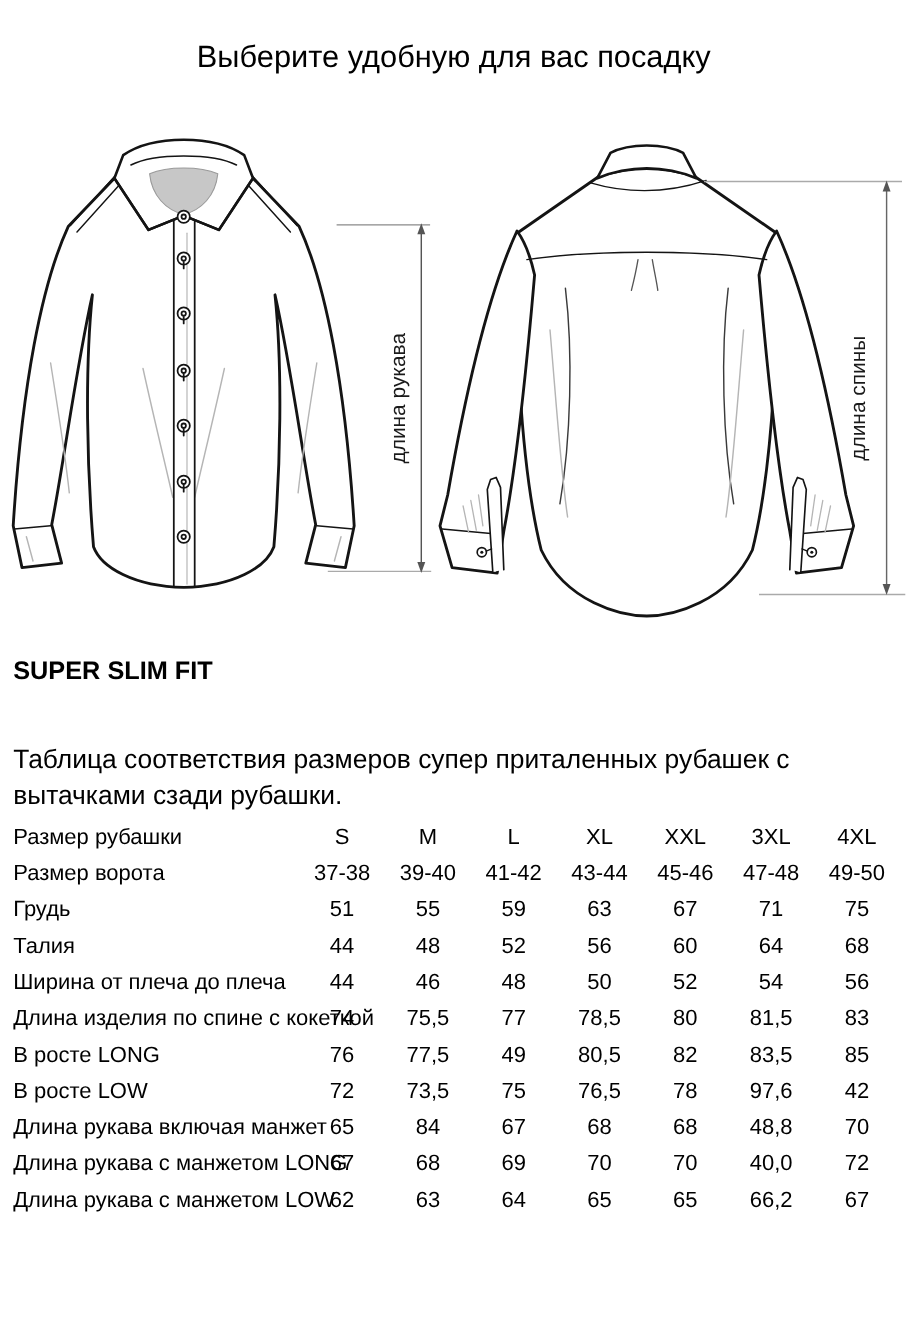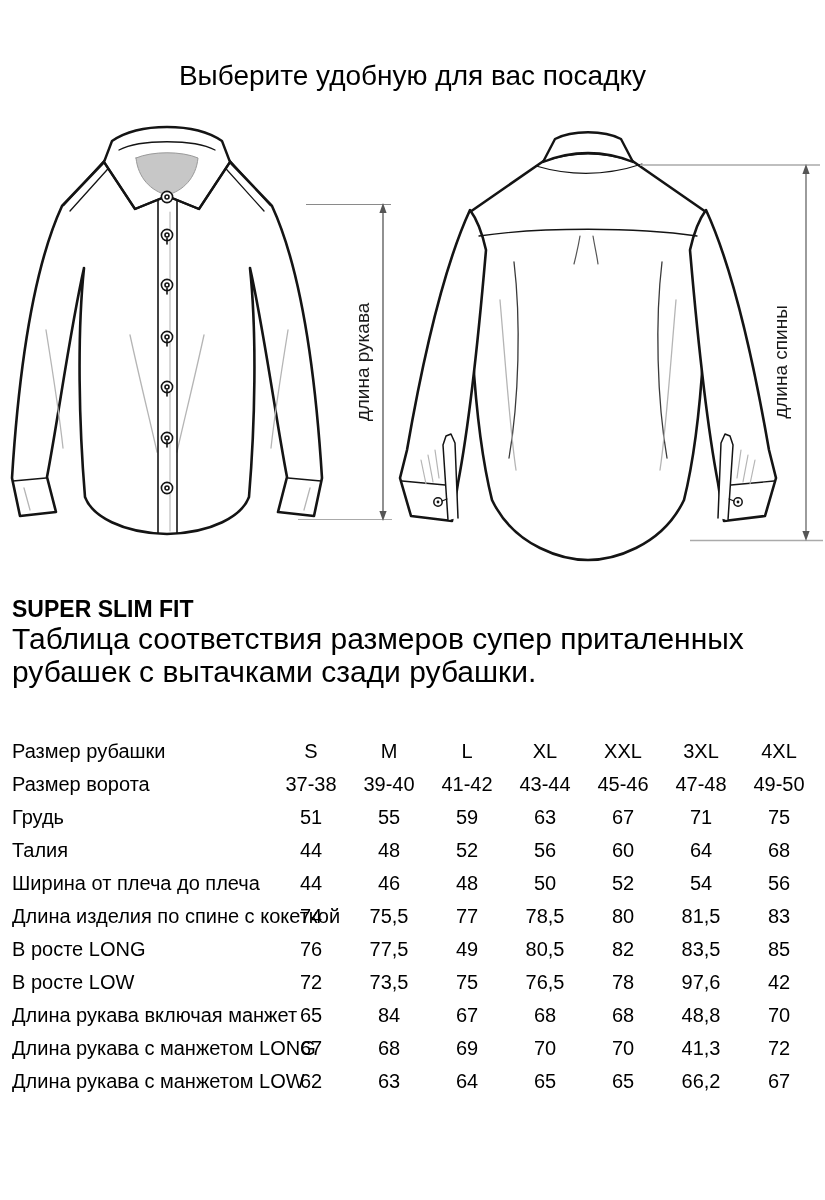--- a/index.html
+++ b/index.html
@@ -1,30 +1,30 @@
 <!DOCTYPE html>
 <html><head>
 <meta charset="utf-8">
 <style>
   html,body{margin:0;padding:0;background:#fff;}
   .page{position:relative;width:825px;height:1200px;background:#fff;overflow:hidden;
         font-family:"Liberation Sans",sans-serif;color:#000;}
-  .title{position:absolute;top:60px;left:0;width:825px;text-align:center;
+  .title{position:absolute;top:36px;left:0;width:825px;text-align:center;
          font-size:28px;letter-spacing:0;}
   .illustration-svg{position:absolute;left:0;top:110px;}
   .vlabel{position:absolute;white-space:nowrap;font-size:19px;color:#1a1a1a;
           transform:translate(-50%,-50%) rotate(-90deg);}
   .vlabel.sleeve{left:363px;top:362px;}
   .vlabel.back{left:781px;top:362px;}
   .section-heading{position:absolute;left:12px;top:596px;font-size:23px;font-weight:bold;}
-  .section-desc{position:absolute;left:12px;top:622px;font-size:30px;line-height:33px;
+  .section-desc{position:absolute;left:12px;top:674px;font-size:24px;line-height:33px;
                 max-width:780px;}
   .size-table{position:absolute;left:12px;top:740px;width:806px;display:flex;
               flex-direction:column;font-size:20px;}
-  .tr{display:flex;height:33px;align-items:flex-start;}
+  .tr{display:flex;height:33px;align-items:flex-end;}
   .td.label{width:260px;flex:0 0 260px;text-align:left;white-space:nowrap;}
   .td.num{flex:1 1 0;text-align:center;}
 </style>
 </head>
 <body>
 
 <div class="page">
 
   <div class="title">Выберите удобную для вас посадку</div>
 
@@ -285,21 +285,21 @@
       <div class="td num">70</div>
     </div>
 
     <div class="tr">
       <div class="td label">Длина рукава с манжетом LONG</div>
       <div class="td num">67</div>
       <div class="td num">68</div>
       <div class="td num">69</div>
       <div class="td num">70</div>
       <div class="td num">70</div>
-      <div class="td num">41,3</div>
+      <div class="td num">40,0</div>
       <div class="td num">72</div>
     </div>
 
     <div class="tr">
       <div class="td label">Длина рукава с манжетом LOW</div>
       <div class="td num">62</div>
       <div class="td num">63</div>
       <div class="td num">64</div>
       <div class="td num">65</div>
       <div class="td num">65</div>

